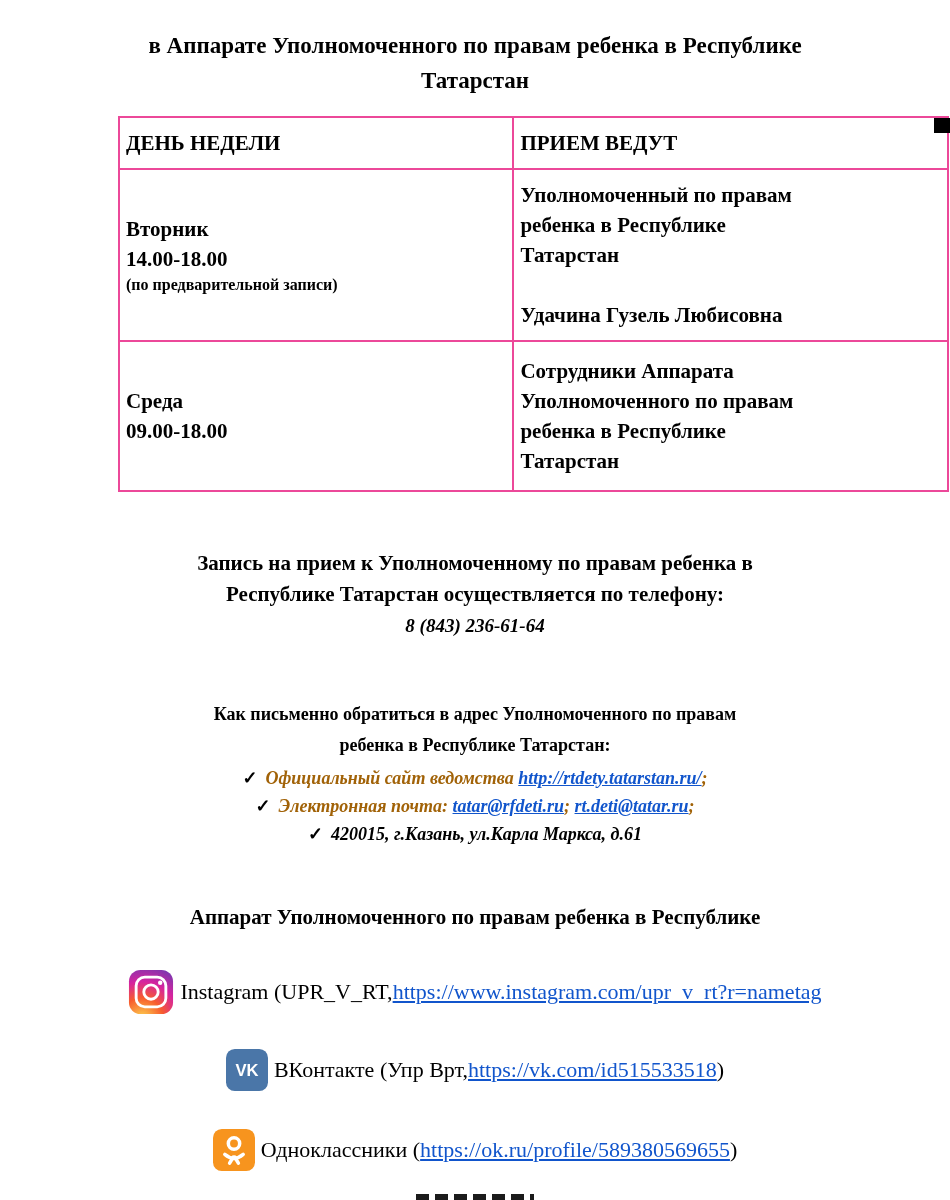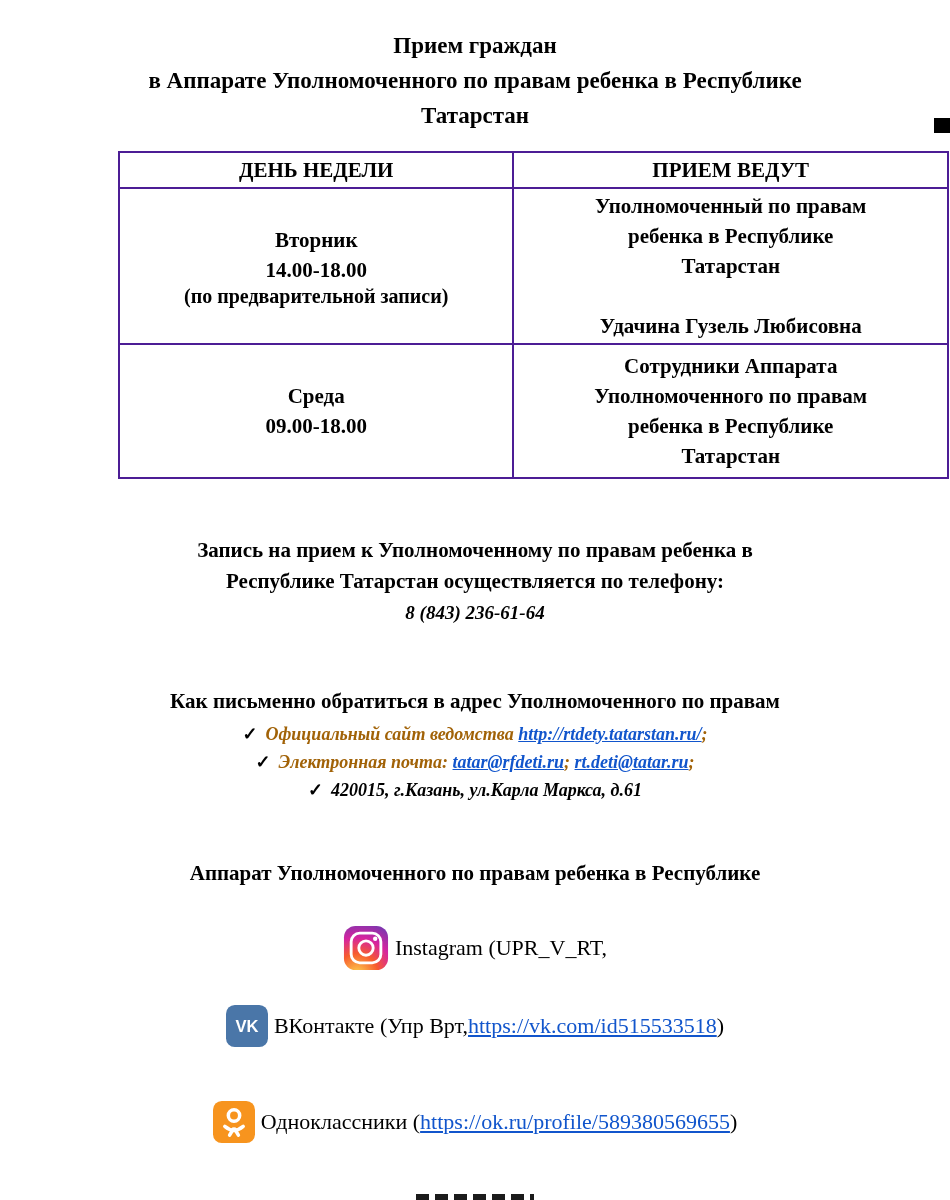--- a/index.html
+++ b/index.html
@@ -13,76 +13,75 @@
     padding-top:28px;
     font-size:23px;font-weight:bold;line-height:35px;text-align:center;
   }
 
   
   table.schedule{
     margin:18px 0 0 118px;width:831px;
     border-collapse:collapse;table-layout:fixed;
   }
   table.schedule td,table.schedule th{
-    border:2px solid #4c1d95;vertical-align:middle;padding:2px 6px;
-    font-size:21px;line-height:30px;font-weight:bold;text-align:center;
+    border:2px solid #ec4899;vertical-align:middle;padding:10px 6px;
+    font-size:21px;line-height:30px;font-weight:bold;text-align:left;
   }
   th.col-day{width:47.5%;}
   th.col-staff{width:52.5%;}
   tr.head-row th{height:30px;}
   tr.row-1 td{height:148px;}
   tr.row-2 td{height:128px;}
-  .cell-note{font-size:20px;line-height:22px;font-weight:bold;}
+  .cell-note{font-size:16px;line-height:22px;font-weight:bold;}
   .staff-top{vertical-align:top;}
   .gap-line{height:30px;}
 
   
   .phone-block{margin-top:56px;text-align:center;}
   .phone-line{font-size:21px;font-weight:bold;line-height:31px;}
   .phone-number{font-size:19px;font-weight:bold;font-style:italic;line-height:26px;margin-top:3px;}
 
   
   .write-block{margin-top:60px;text-align:center;}
-  .write-head{font-size:21px;font-weight:bold;line-height:31px;}
+  .write-head{font-size:18px;font-weight:bold;line-height:31px;}
   .check-list{margin-top:3px;}
   .check-item{font-size:18px;font-weight:bold;font-style:italic;line-height:28px;}
   .check-mark{color:#000;font-style:normal;margin-right:8px;}
   .navy-text{color:#a16207;}
   .black-text{color:#000;}
   a.doc-link{color:#1155CC;text-decoration:underline;cursor:pointer;}
   .check-item a.doc-link{font-weight:bold;font-style:italic;}
 
   
   .social-block{margin-top:54px;}
   .social-head{font-size:21px;font-weight:bold;line-height:31px;text-align:center;}
   .social-row{
     display:flex;align-items:center;justify-content:center;
     font-size:22px;line-height:30px;
   }
   .social-row.ig{margin-top:36px;}
   .social-row.vk{margin-top:34px;}
-  .social-row.ok{margin-top:54px;}
+  .social-row.ok{margin-top:38px;}
   .social-icon{flex:0 0 auto;display:inline-block;margin-right:6px;line-height:0;}
   .social-text{white-space:nowrap;}
 
   
   .scrollbar-thumb{
     position:absolute;top:118px;right:0;width:16px;height:15px;background:#000;
   }
   .clipped-fragment{
     position:absolute;bottom:0;left:50%;transform:translateX(-50%);
     width:118px;height:6px;
     background:repeating-linear-gradient(90deg,#1b1b1b 0 13px,transparent 13px 19px);
   }
 </style>
 </head>
 <body>
 
 <div class="doc-title">
-  <div>Прием граждан</div>
   <div>в Аппарате Уполномоченного по правам ребенка в Республике</div>
   <div>Татарстан</div>
 </div>
 
 <table class="schedule">
   <tbody>
       <tr class="head-row">
     <th class="col-day">ДЕНЬ НЕДЕЛИ</th>
     <th class="col-staff">ПРИЕМ ВЕДУТ</th>
   </tr>
@@ -116,20 +115,21 @@
   </table>
 
 <div class="phone-block">
   <div class="phone-line">Запись на прием к Уполномоченному по правам ребенка в</div>
   <div class="phone-line">Республике Татарстан осуществляется по телефону:</div>
   <div class="phone-number">8 (843) 236-61-64</div>
 </div>
 
 <div class="write-block">
   <div class="write-head">Как письменно обратиться в адрес Уполномоченного по правам</div>
+  <div class="write-head">ребенка в Республике Татарстан:</div>
   <div class="check-list">
     <div class="check-item">
       <span class="check-mark">✓</span><span class="navy-text">Официальный сайт ведомства </span><a class="doc-link">http://rtdety.tatarstan.ru/</a><span class="navy-text">;</span>
     </div>
     <div class="check-item">
       <span class="check-mark">✓</span><span class="navy-text">Электронная почта: </span><a class="doc-link">tatar@rfdeti.ru</a><span class="navy-text">; </span> <a class="doc-link">rt.deti@tatar.ru</a><span class="navy-text">;</span>
     </div>
     <div class="check-item">
       <span class="check-mark">✓</span><span class="black-text">420015, г.Казань, ул.Карла Маркса, д.61</span>
     </div>
@@ -150,20 +150,21 @@
             <stop offset="0.95" stop-color="#6a3ab2"></stop>
           </radialGradient>
         </defs>
         <rect x="1" y="1" width="46" height="46" rx="12" fill="url(#igGrad)"></rect>
         <rect x="8.5" y="8.5" width="31" height="31" rx="9" fill="none" stroke="#fff" stroke-width="3"></rect>
         <circle cx="24" cy="24" r="7.5" fill="none" stroke="#fff" stroke-width="3"></circle>
         <circle cx="33.6" cy="14.4" r="2.3" fill="#fff"></circle>
       </svg>
     </span>
     <span class="social-text">Instagram (UPR_V_RT, </span>
+      <a class="doc-link">https://www.instagram.com/upr_v_rt?r=nametag</a>
   </div>
 
   <div class="social-row vk">
     <span class="social-icon">
       <svg width="42" height="42" viewBox="0 0 48 48" aria-hidden="true">
         <rect width="48" height="48" rx="10" fill="#4a76a8"></rect>
         <text x="24" y="31" text-anchor="middle" fill="#ffffff" font-family="Liberation Sans, sans-serif" font-size="19" font-weight="bold">VK</text>
       </svg>
     </span>
     <span class="social-text">ВКонтакте (Упр Врт, </span>

